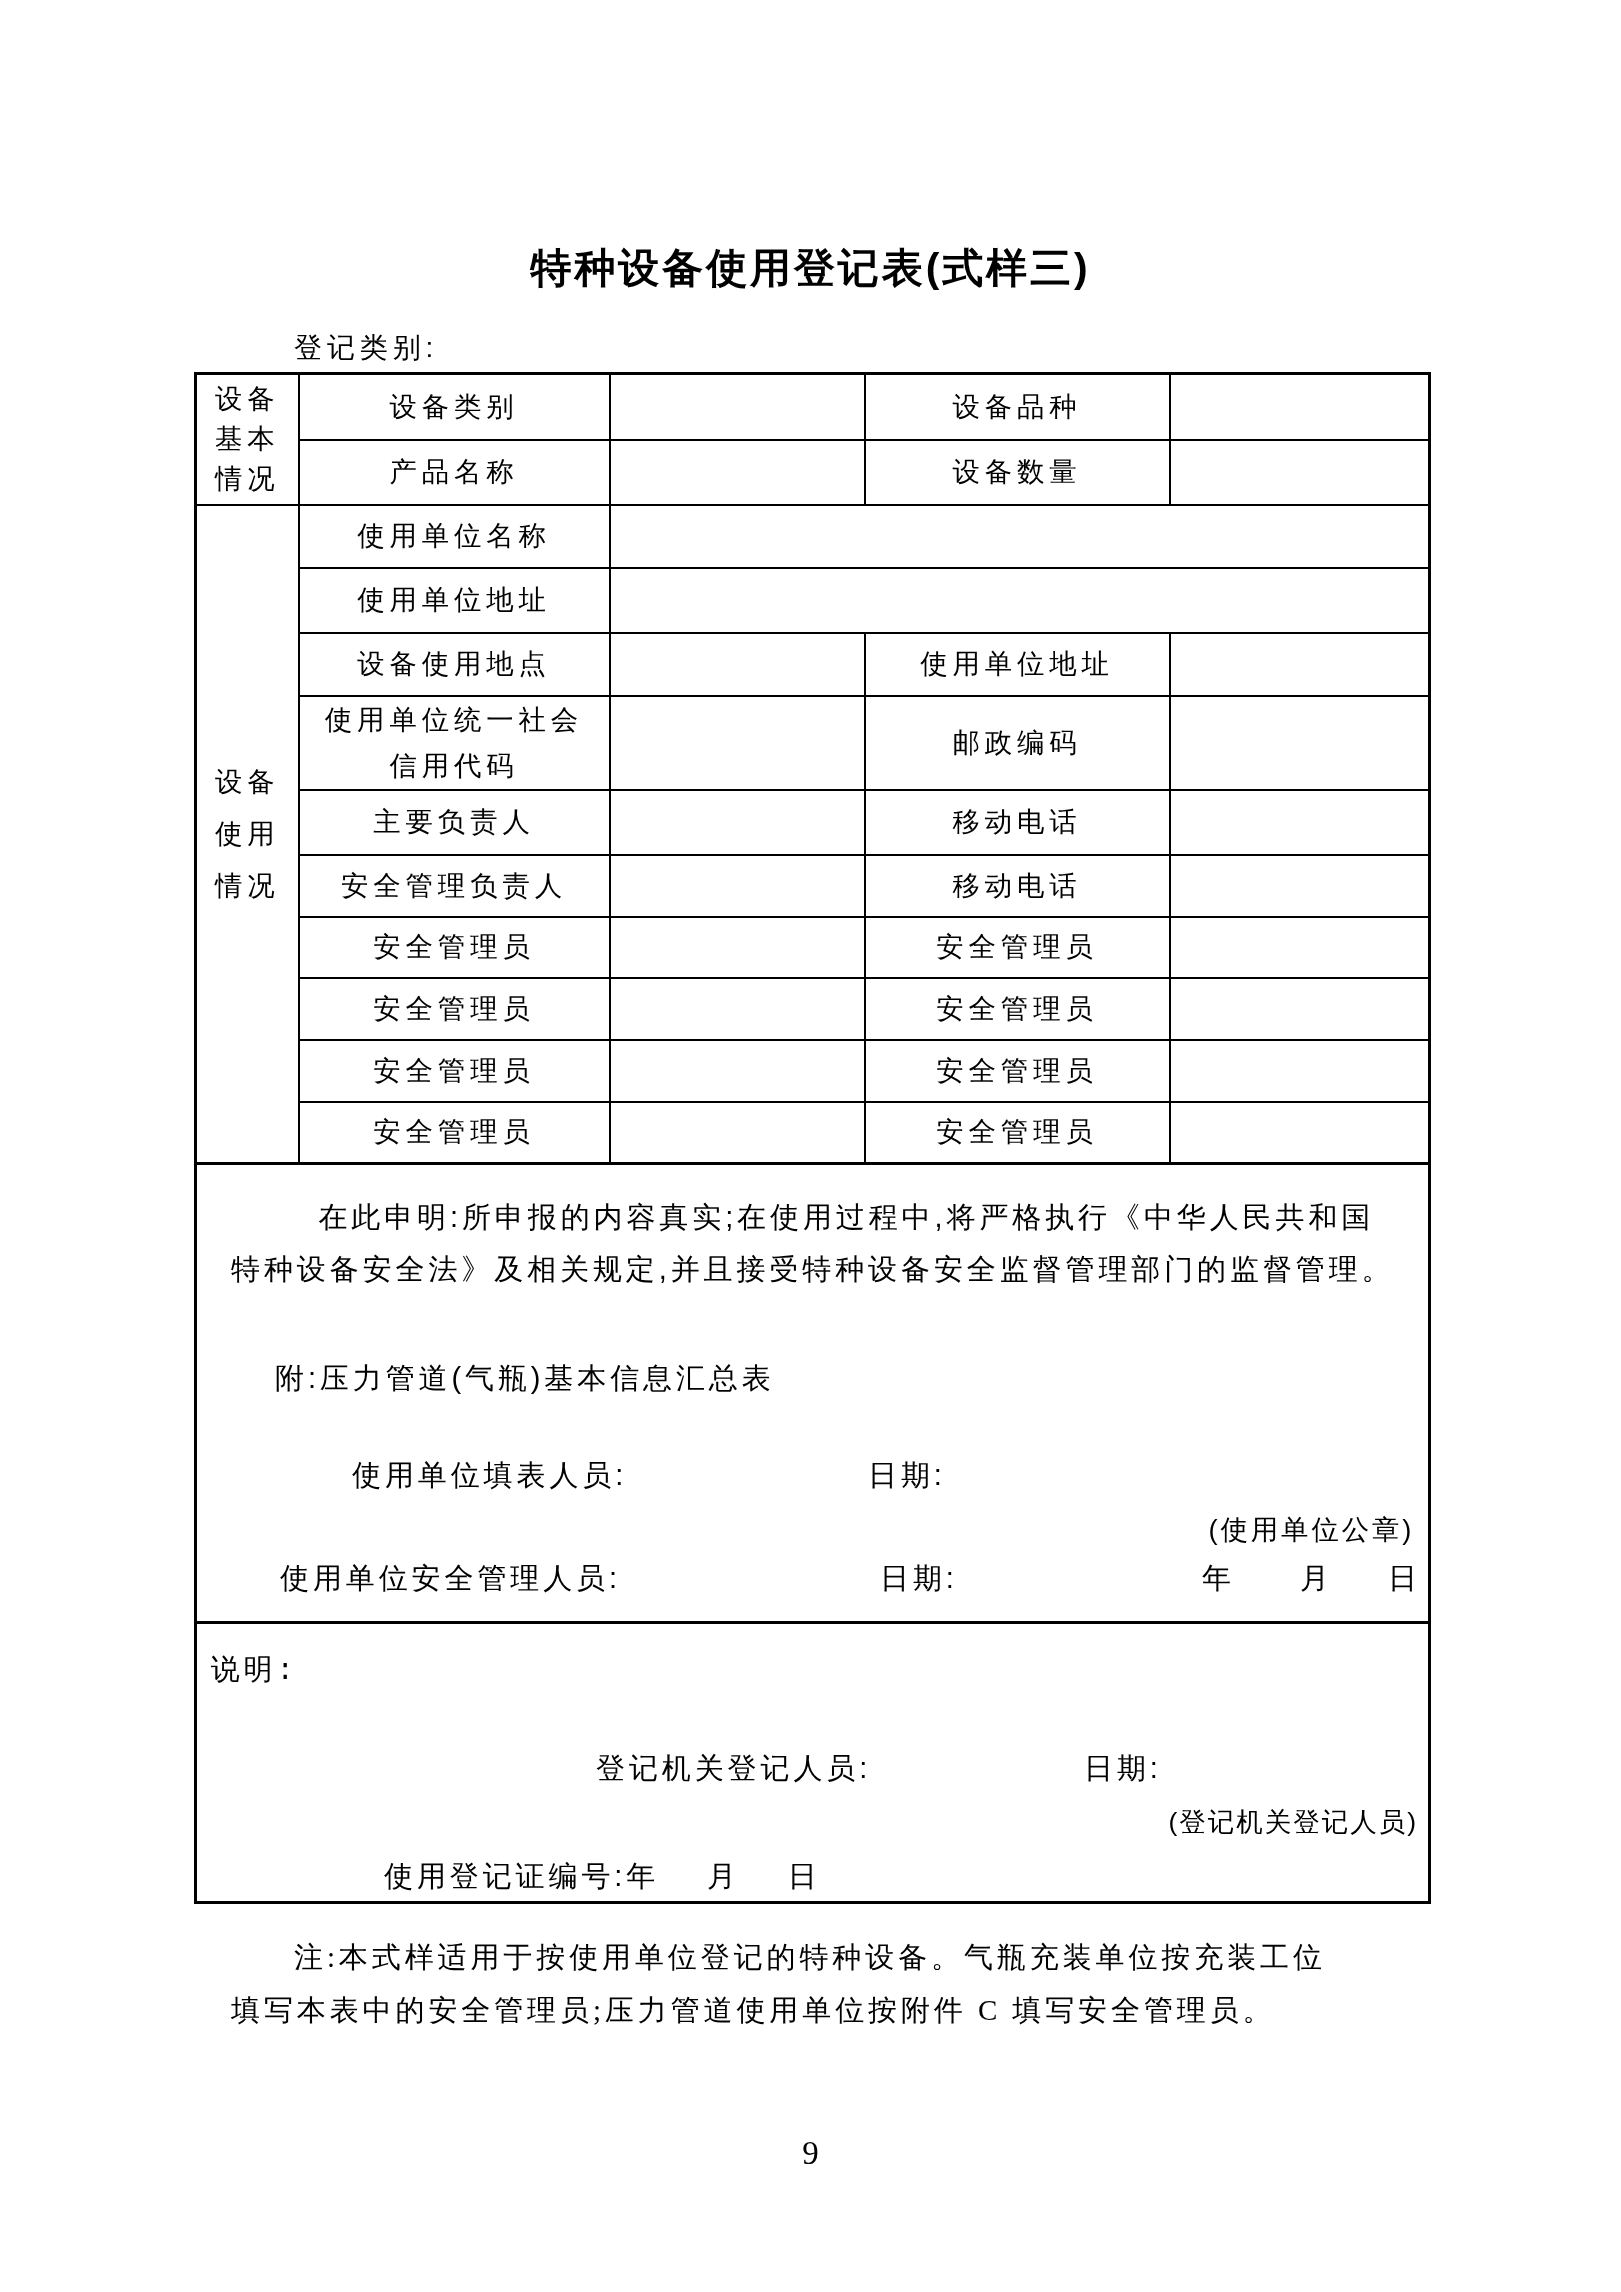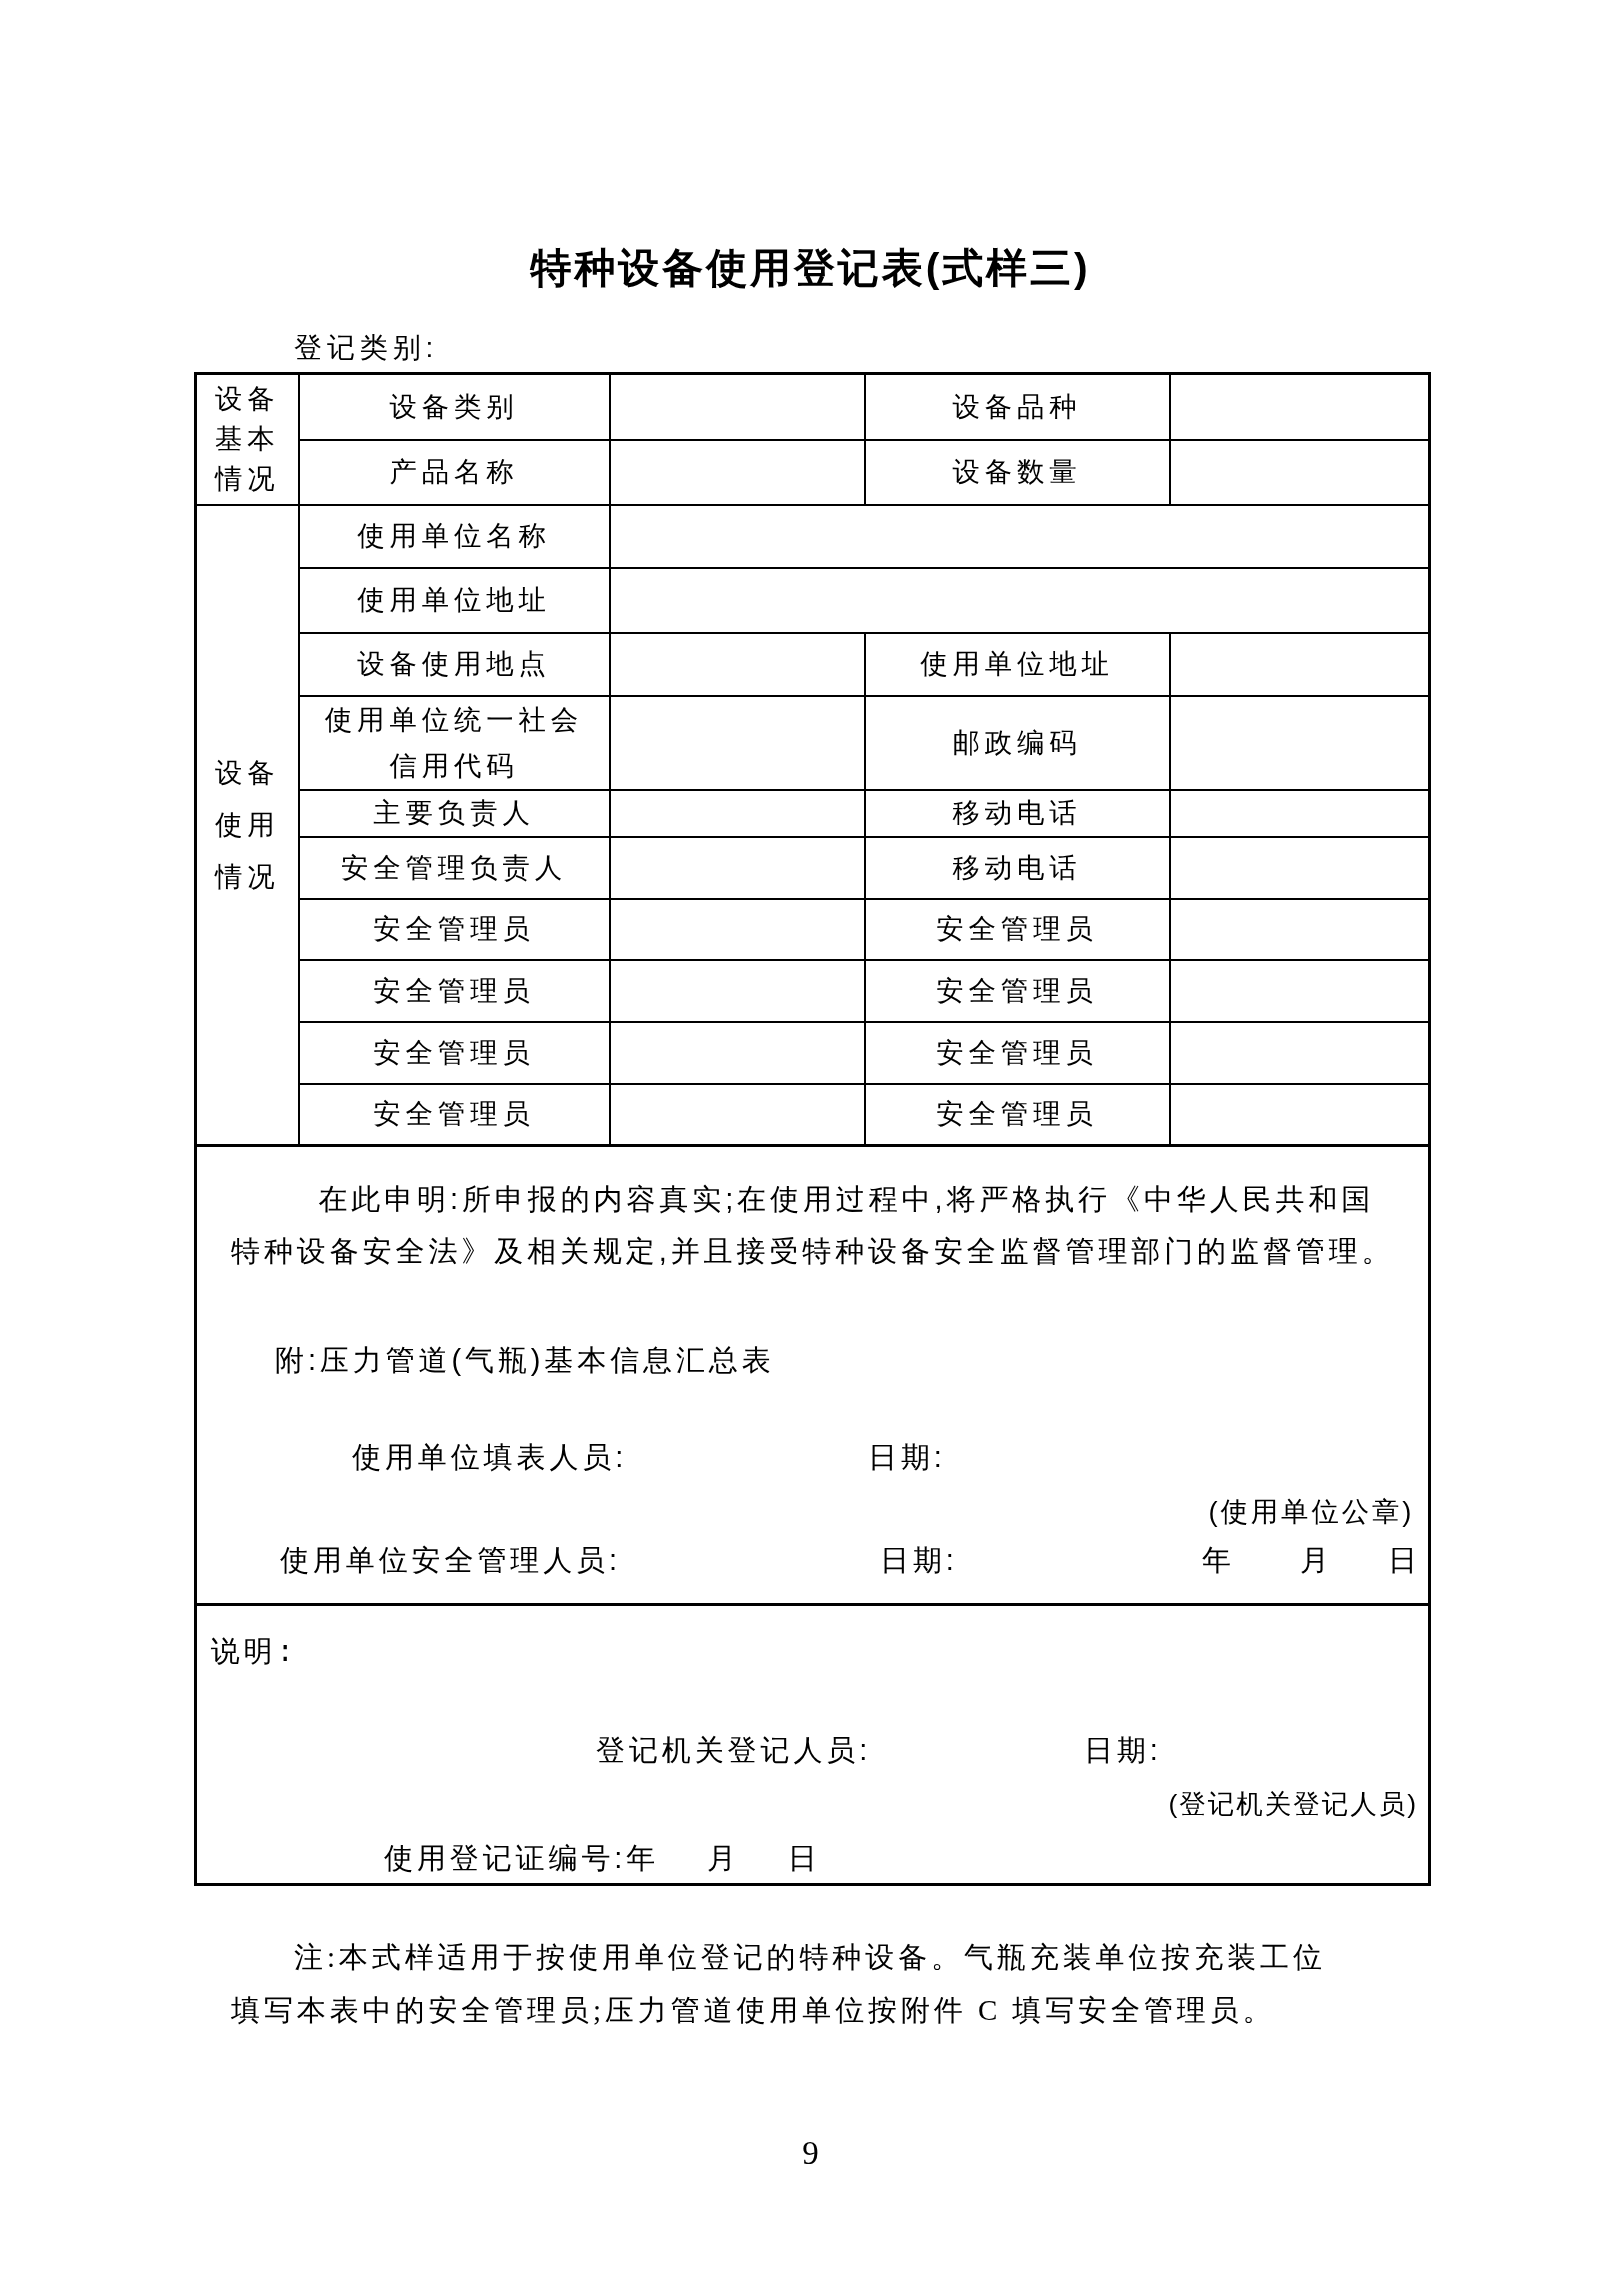--- a/index.html
+++ b/index.html
@@ -129,21 +129,21 @@
       <td>使用单位地址</td>
       <td></td>
     </tr>
     <tr style="height:87px">
       <td class="label-2line">使用单位统一社会
 信用代码</td>
       <td></td>
       <td>邮政编码</td>
       <td></td>
     </tr>
-    <tr style="height:47px">
+    <tr style="height:65px">
       <td>主要负责人</td>
       <td></td>
       <td>移动电话</td>
       <td></td>
     </tr>
     <tr style="height:62px">
       <td>安全管理负责人</td>
       <td></td>
       <td>移动电话</td>
       <td></td>

